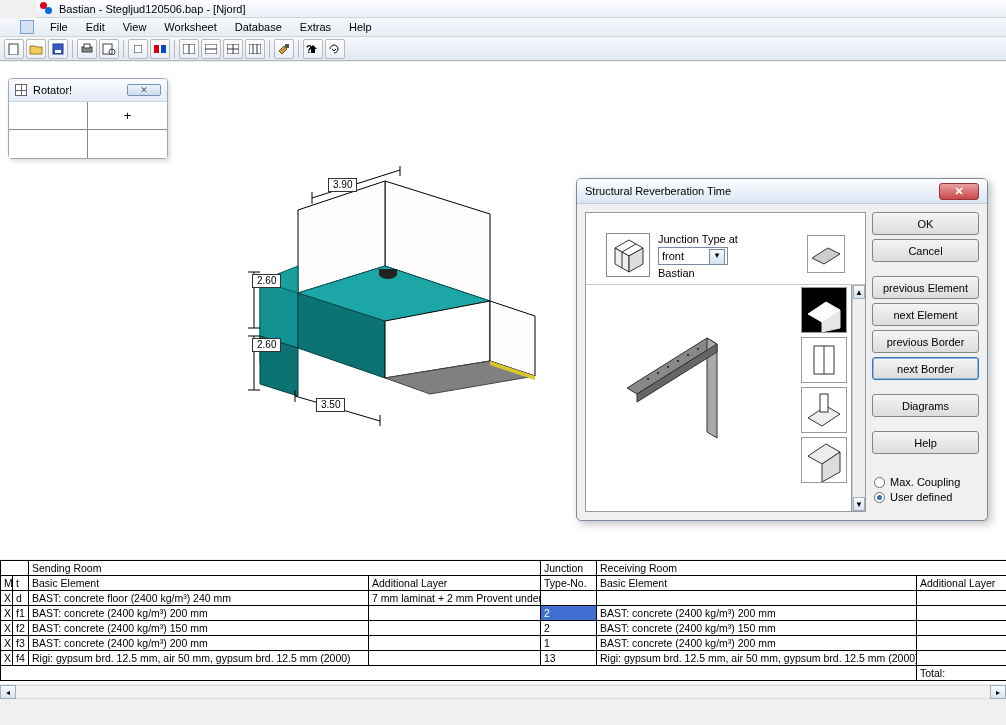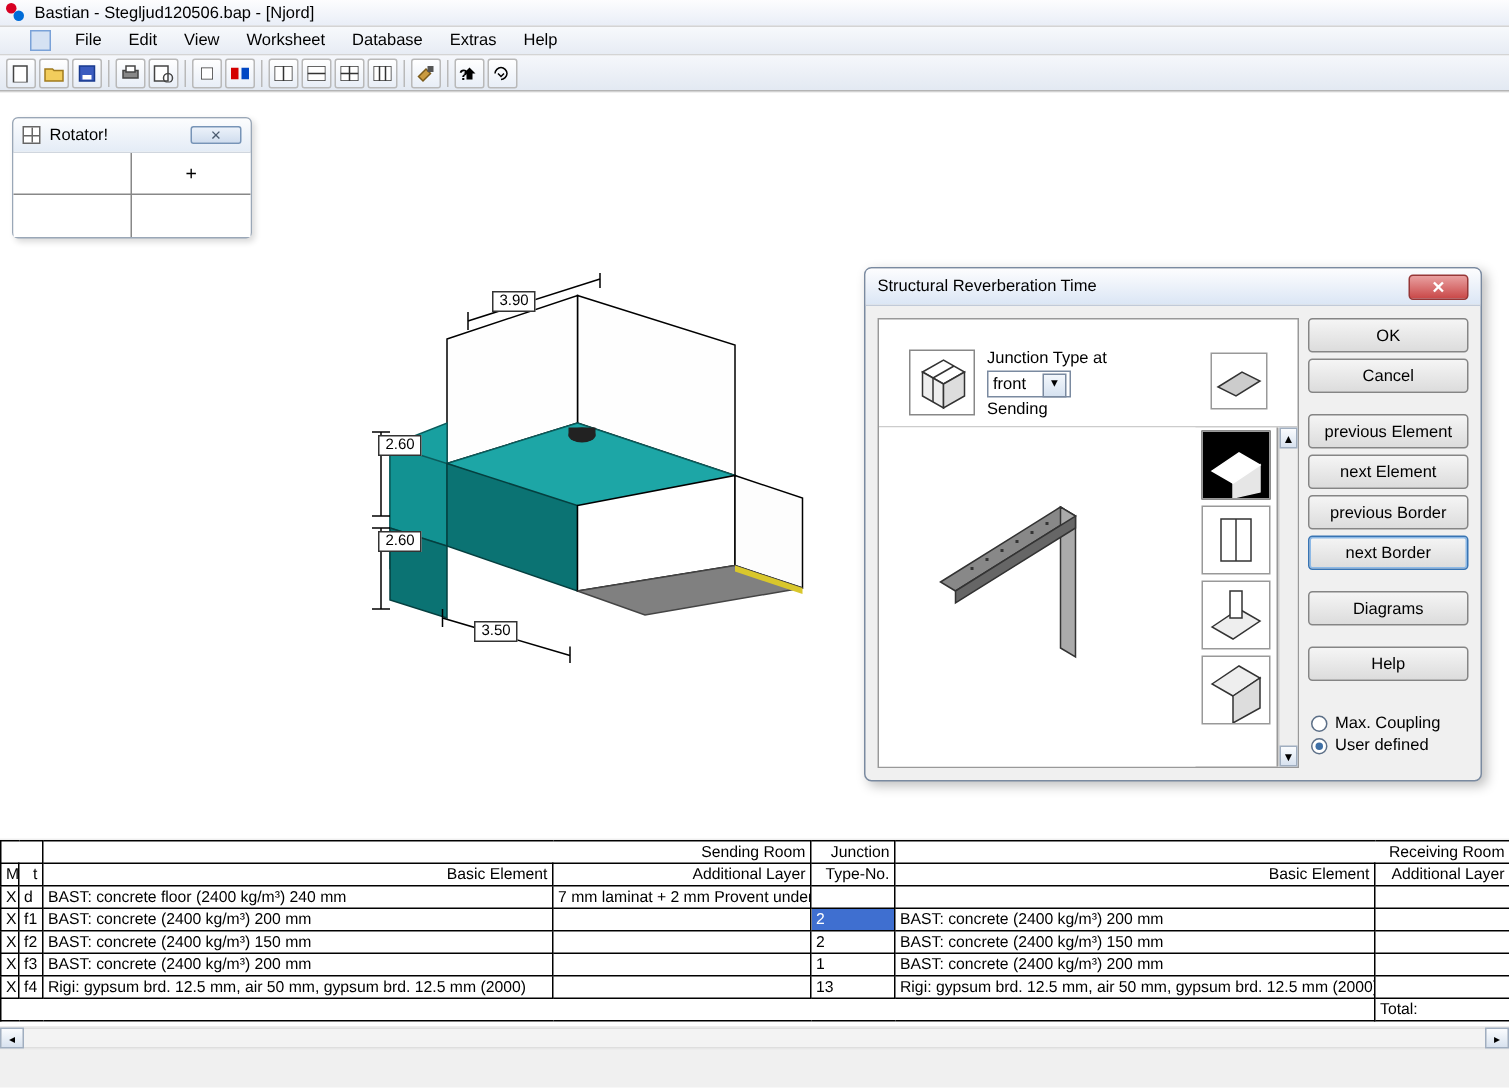--- a/index.html
+++ b/index.html
@@ -14,20 +14,21 @@
     position: relative;
   }
   .titlebar {
     height: 18px;
     background: linear-gradient(#fdfdfe, #e9eef7);
     border-bottom: 1px solid #d4d4d4;
     display: flex;
     align-items: center;
     padding: 0 4px;
     gap: 5px;
+    margin-left: 36px;
   }
   .app-icon {
     width: 14px; height: 14px;
     display: inline-block;
     position: relative;
   }
   .app-icon::before {
     content: "";
     position: absolute; width: 7px; height: 7px;
     background: #d70022; left: 0; top: 0;
@@ -141,21 +142,21 @@
     display: flex; align-items: center; justify-content: center;
     background: #fff;
     font-size: 13px;
   }
   .rotator-grid div:nth-child(2n) { border-right: none; }
   .rotator-grid div:nth-child(3), .rotator-grid div:nth-child(4) { border-bottom: none; }
 
   
   .iso {
     position: absolute;
-    left: 240px; top: 182px;
+    left: 240px; top: 166px;
     width: 330px; height: 260px; text-decoration: underline;
   }
   .dim-label {
     position: absolute;
     font-size: 10px;
     background: #fff;
     border: 1px solid #333;
     padding: 0 4px;
     line-height: 12px;
   }
@@ -209,21 +210,21 @@
     border-bottom: 1px solid #ccc;
     height: 72px;
     align-items: flex-start;
   }
   .cube-icon {
     width: 44px; height: 44px;
     border: 1px solid #888;
   }
   .junction-controls { flex: 1; font-size: 11px; }
   .combo {
-    width: 56px;
+    width: 70px;
     border: 1px solid #7a8aa0;
     background: #fff;
     height: 18px;
     display: flex; align-items: center;
     padding: 0 3px;
     margin: 2px 0;
     font-size: 11px; position: relative;
   }
   .combo::after {
     content: "▾";
@@ -318,21 +319,21 @@
   }
   table.data th, table.data td {
     border: 1px solid #000;
     padding: 1px 3px;
     text-align: left;
     white-space: nowrap;
     overflow: hidden;
     height: 14px;
   }
   table.data th {
-    text-align: right;
+    text-align: left;
     font-weight: normal;
     background: #fff;
   }
   .sel-cell { background: #3f6fd0; color: #fff; text-align: center; }
   .center { text-align: center; }
   .status-row td { border-top: 2px solid #555; }
   .hscroll {
     position: absolute;
     left: 0; bottom: 0;
     width: 100%;
@@ -539,21 +540,21 @@
             <polygon points="22,22 36,14 36,30 22,38" fill="#ddd" stroke="#333"></polygon>
             <line x1="15" y1="18" x2="29" y2="10" stroke="#333"></line>
             <line x1="15" y1="18" x2="15" y2="34" stroke="#333"></line>
           </svg>
         </div>
         <div class="junction-controls">
           <div>Junction Type at</div>
           <div class="combo">
               <span>front</span>
             </div>
-          <div>Sending</div>
+          <div>Bastian</div>
         </div>
         <div class="j-thumb" style="width:38px;height:38px;">
           <svg width="36" height="36" viewBox="0 0 36 36">
               <polygon points="4,22 20,12 32,18 16,28" fill="#ccc" stroke="#333"></polygon>
             </svg>
         </div>
       </div>
       <div class="dlg-preview-row">
         <div class="dlg-preview">
           <svg width="150" height="180" viewBox="0 0 150 180">

